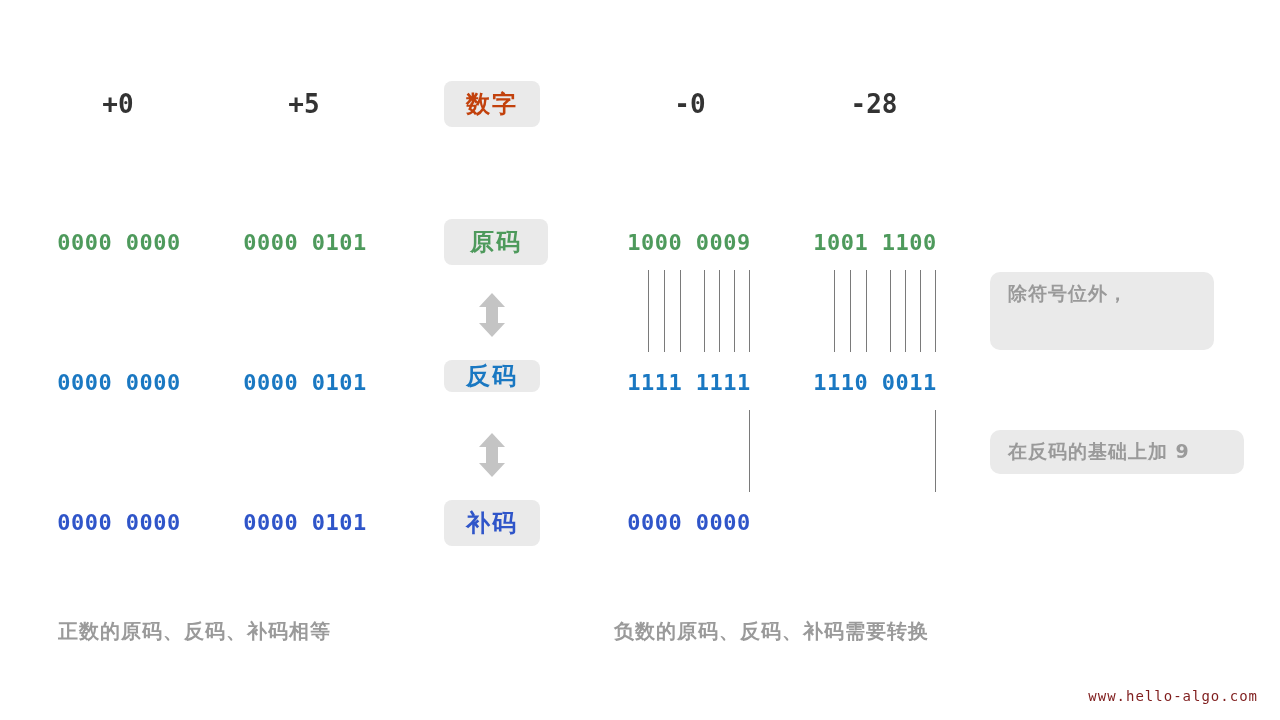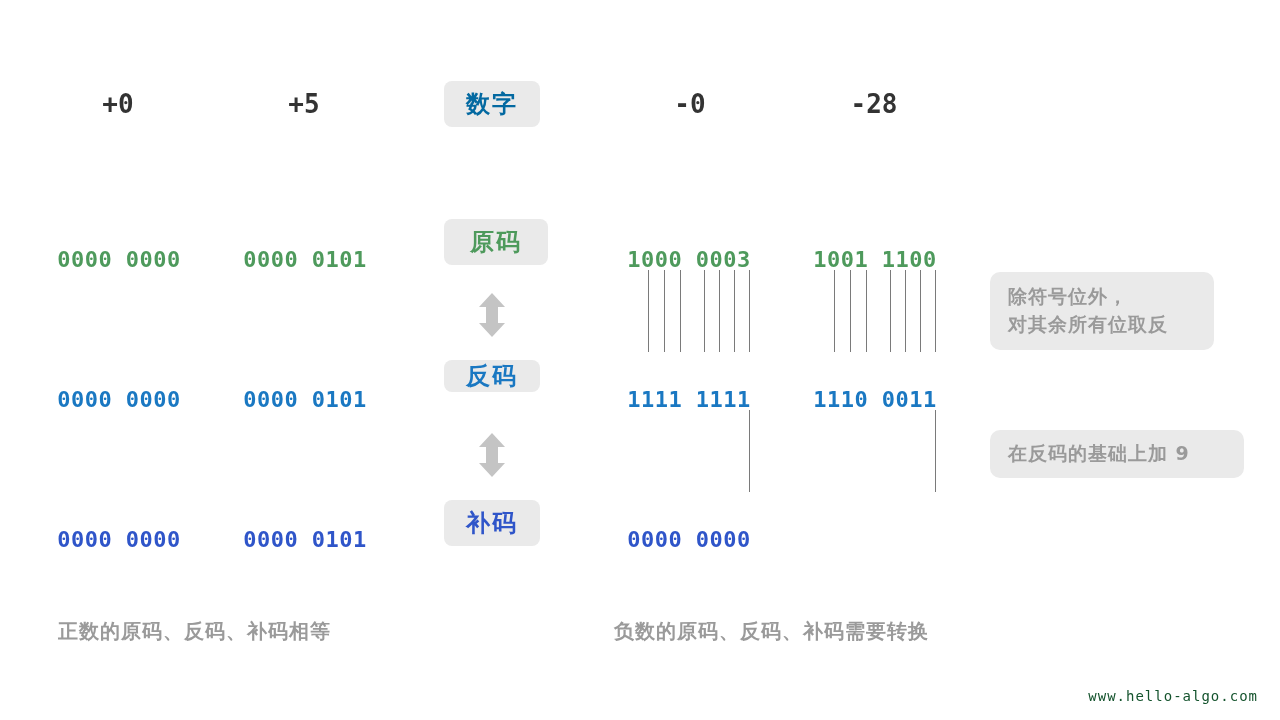--- a/index.html
+++ b/index.html
@@ -19,62 +19,62 @@
   
   .num{
     font-family:"DejaVu Sans Mono","Liberation Mono",monospace;
     font-size:26px;font-weight:bold;color:#333333;
     letter-spacing:0px;white-space:pre;
   }
 
   
   .bits{
     font-family:"DejaVu Sans Mono","Liberation Mono",monospace;
-    font-size:22px;font-weight:bold;white-space:pre;letter-spacing:0.5px;margin-top:17px;
+    font-size:22px;font-weight:bold;white-space:pre;letter-spacing:0.5px;
   }
   .bits.green{color:#4e9a5c;}
   .bits.blue{color:#1a78c2;}
   .bits.indigo{color:#2f55c9;}
 
   
   .pill{
     position:absolute;
     background:#eaeaea;border-radius:8px;
     display:flex;align-items:center;justify-content:center;
     font-size:24px;font-weight:bold;
     letter-spacing:2px;
   }
-  .pill.dark{color:#0369a1;}
+  .pill.dark{color:#c2410c;}
   .pill.green{color:#4e9a5c;}
   .pill.blue{color:#1a78c2;}
   .pill.indigo{color:#2f55c9;}
 
   
   .note{
     position:absolute;
     background:#eaeaea;border-radius:10px;
     color:#9a9a9a;font-size:19px;font-weight:bold;
     line-height:1.45;
-    display:flex;align-items:center;
-    padding:24px 18px;box-sizing:border-box;
+    display:flex;align-items:flex-start;
+    padding:8px 18px;box-sizing:border-box;
     letter-spacing:1px;
   }
 
   
   .caption{
     position:absolute;color:#9a9a9a;
     font-size:20px;font-weight:bold;letter-spacing:1px;
     white-space:nowrap;
   }
 
   
   .watermark{
     position:absolute;right:22px;bottom:16px;
     font-family:"DejaVu Sans Mono","Liberation Mono",monospace;
-    font-size:14px;color:#14532d;letter-spacing:1px;
+    font-size:14px;color:#7f1d1d;letter-spacing:1px;
   }
 
   
   .vline{position:absolute;width:1px;background:#7a7a7a;}
 
   
   .dblarrow{position:absolute;width:30px;height:46px;}
 </style>
 </head>
 <body>
@@ -87,21 +87,21 @@
   <div class="pill dark" style="left:444px;top:81px;width:96px;height:46px;">数字</div>
 
   <div class="cell num" style="left:630px;top:84px;width:120px;height:40px;">-0</div>
   <div class="cell num" style="left:814px;top:84px;width:120px;height:40px;">-28</div>
 
   <div class="cell bits green" style="left:48px;top:224px;width:142px;height:36px;">0000 0000</div>
   <div class="cell bits green" style="left:234px;top:224px;width:142px;height:36px;">0000 0101</div>
 
   <div class="pill green" style="left:444px;top:219px;width:104px;height:46px;">原码</div>
 
-  <div class="cell bits green" style="left:618px;top:224px;width:142px;height:36px;">1000 0003</div>
+  <div class="cell bits green" style="left:618px;top:224px;width:142px;height:36px;">1000 0009</div>
   <div class="cell bits green" style="left:804px;top:224px;width:142px;height:36px;">1001 1100</div>
 
   <div class="cell bits blue" style="left:48px;top:364px;width:142px;height:36px;">0000 0000</div>
   <div class="cell bits blue" style="left:234px;top:364px;width:142px;height:36px;">0000 0101</div>
 
   <div class="pill blue" style="left:444px;top:360px;width:96px;height:32px;">反码</div>
 
   <div class="cell bits blue" style="left:618px;top:364px;width:142px;height:36px;">1111 1111</div>
   <div class="cell bits blue" style="left:804px;top:364px;width:142px;height:36px;">1110 0011</div>
 
@@ -134,21 +134,20 @@
   <div class="vline" style="left:905px;top:270px;height:82px;"></div>
   <div class="vline" style="left:920px;top:270px;height:82px;"></div>
   <div class="vline" style="left:935px;top:270px;height:82px;"></div>
 
   <div class="vline" style="left:749px;top:410px;height:82px;"></div>
   <div class="vline" style="left:935px;top:410px;height:82px;"></div>
 
   <div class="note" style="left:990px;top:272px;width:224px;height:78px;">
     <div>
       <div>除符号位外，</div>
-      <div>对其余所有位取反</div>
     </div>
   </div>
 
   <div class="note" style="left:990px;top:430px;width:254px;height:44px;">
     <div>在反码的基础上加 9</div>
   </div>
 
   <div class="caption" style="left:58px;top:618px;">正数的原码、反码、补码相等</div>
   <div class="caption" style="left:614px;top:618px;">负数的原码、反码、补码需要转换</div>
 

